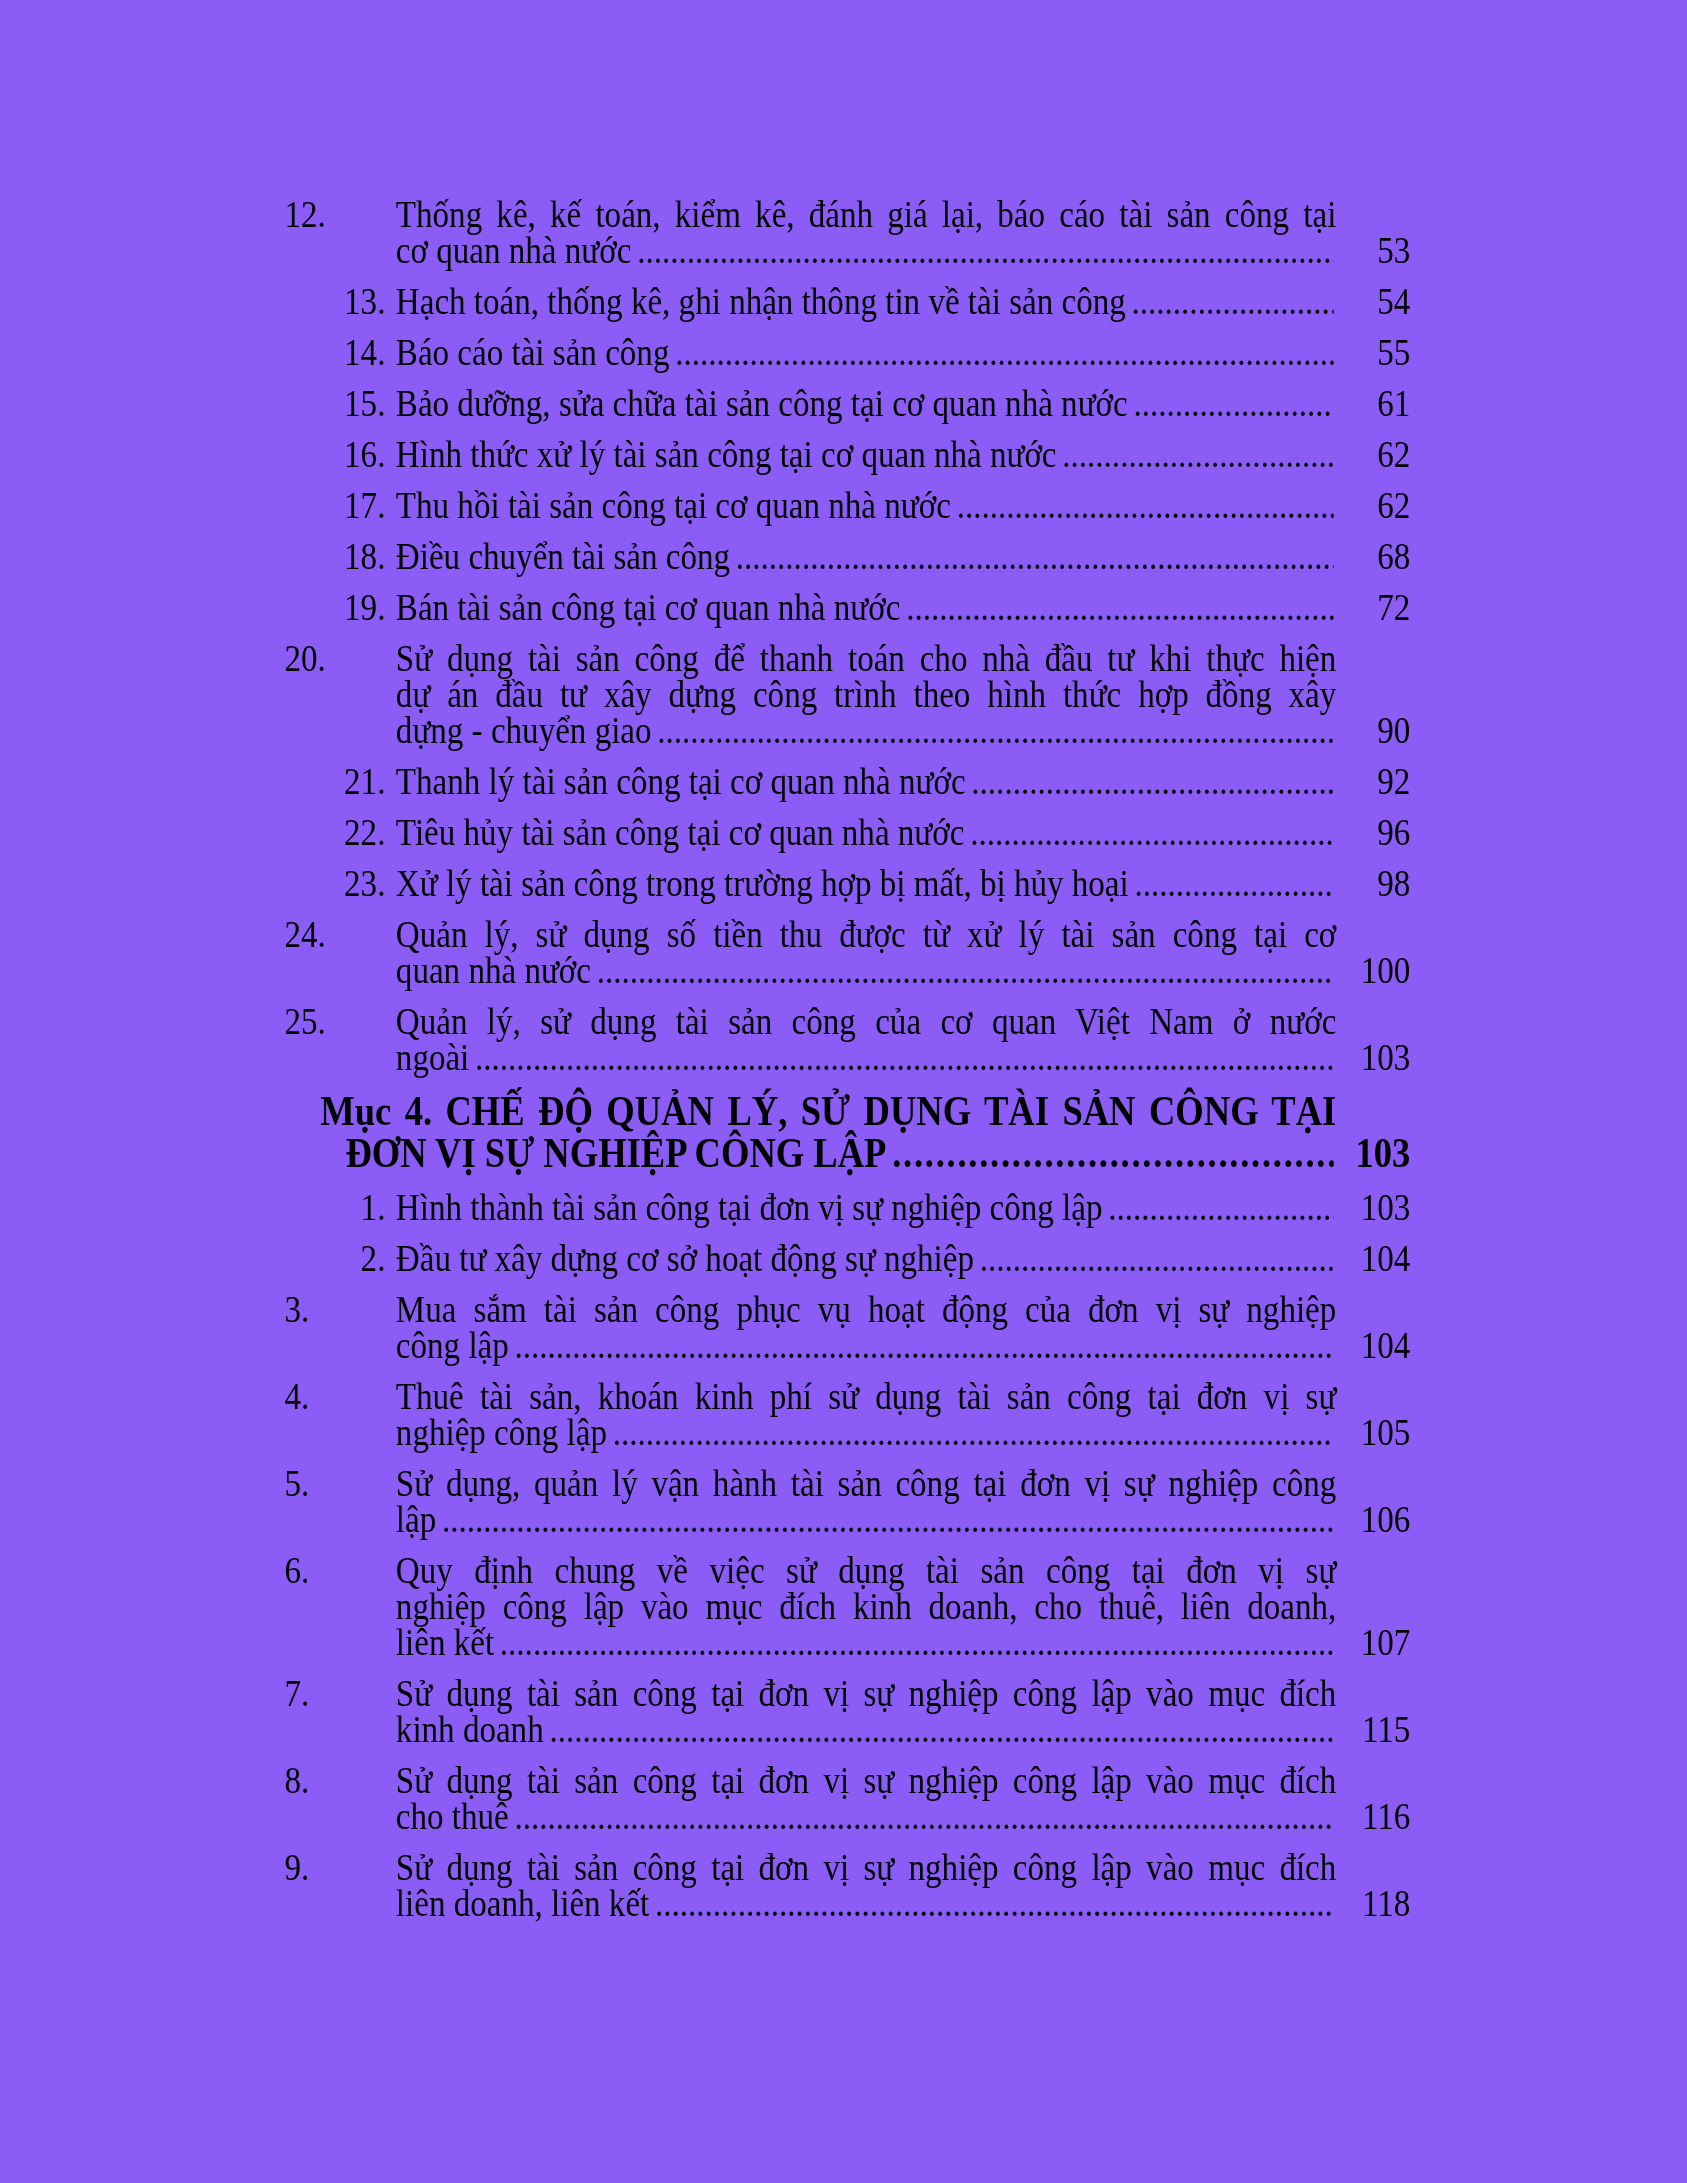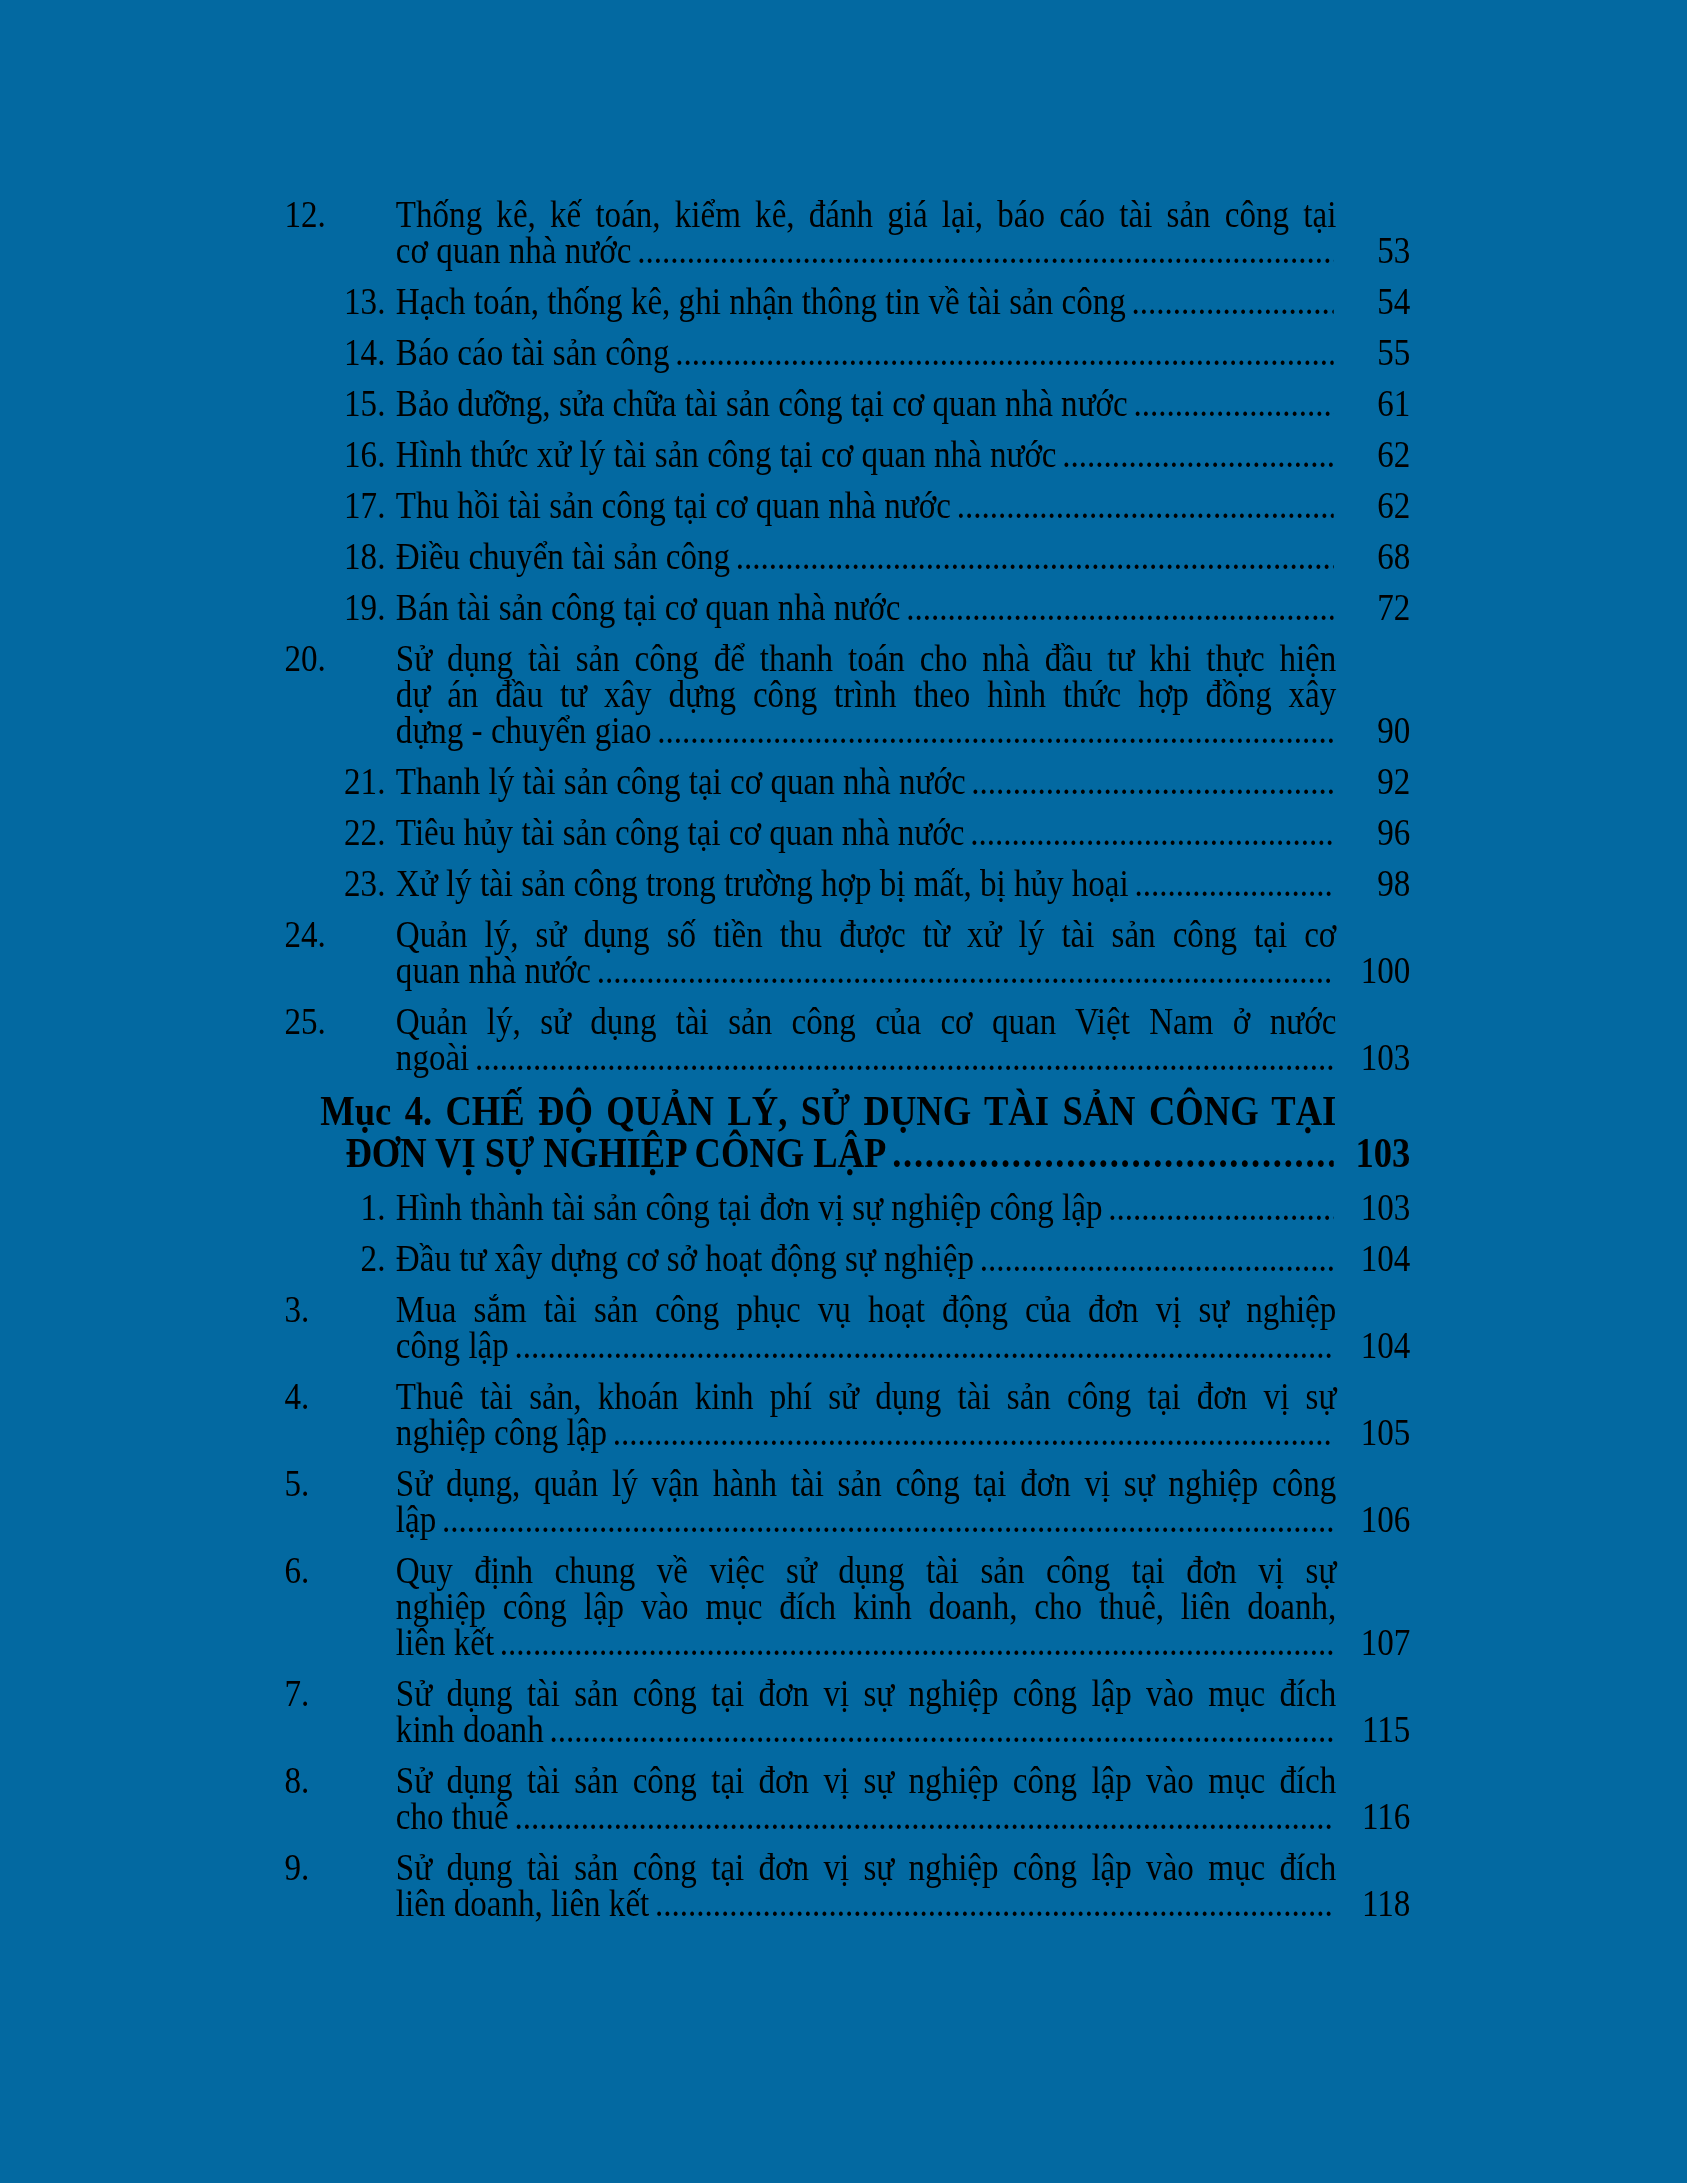--- a/index.html
+++ b/index.html
@@ -1,20 +1,20 @@
 <!DOCTYPE html>
 <html style="font-size:10.6px"><head>
 <meta charset="utf-8">
 <style>
   html, body { margin: 0; padding: 0; background: #e8e8e8; }
   .page {
     position: relative;
     width: 1687px;
     height: 2183px;
-    background: #0369a1;
+    background: #8b5cf6;
     overflow: hidden;
     margin: 0 auto;
   }
   
   .content {
     position: absolute;
     top: 196px;
     left: 0;
     width: 1939px;
     transform: scaleX(0.87);

